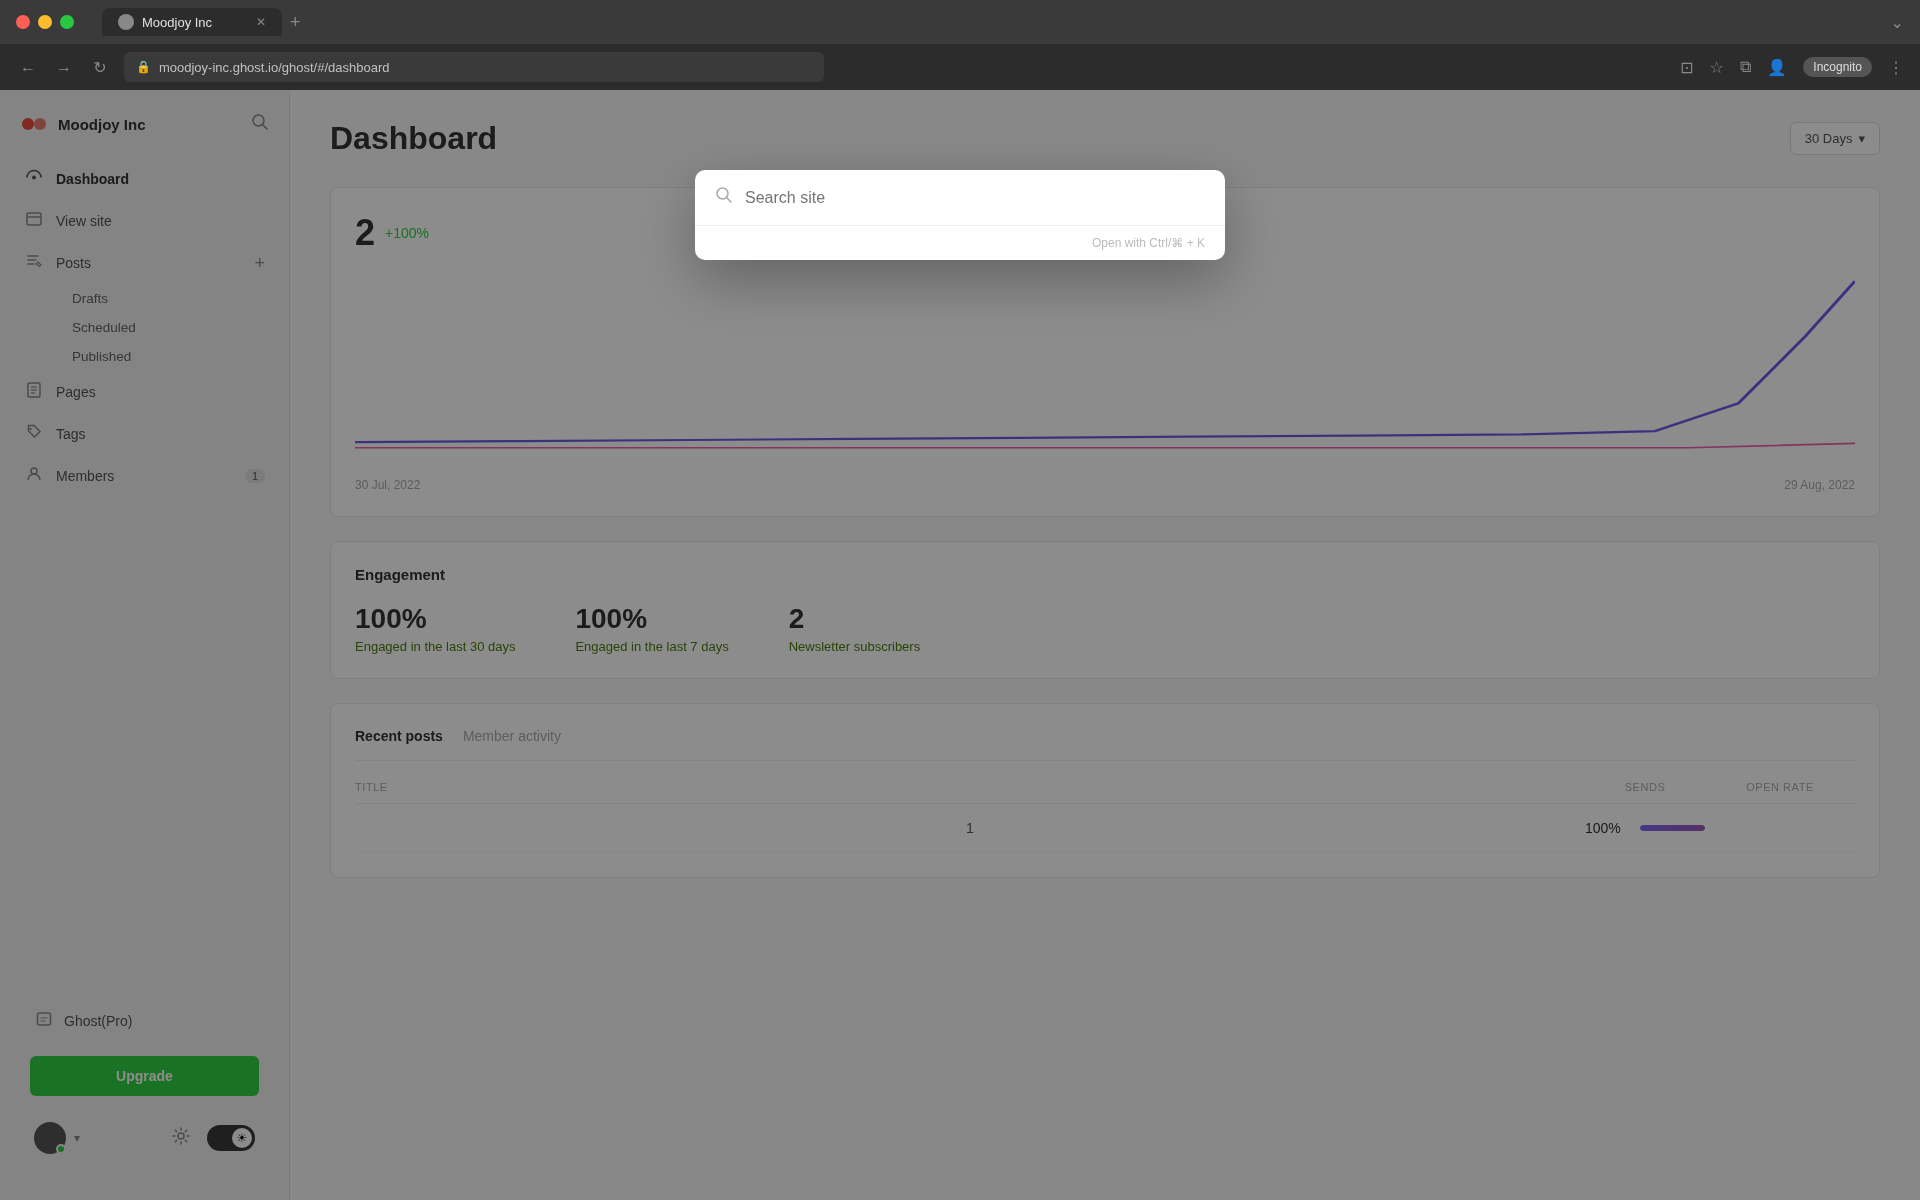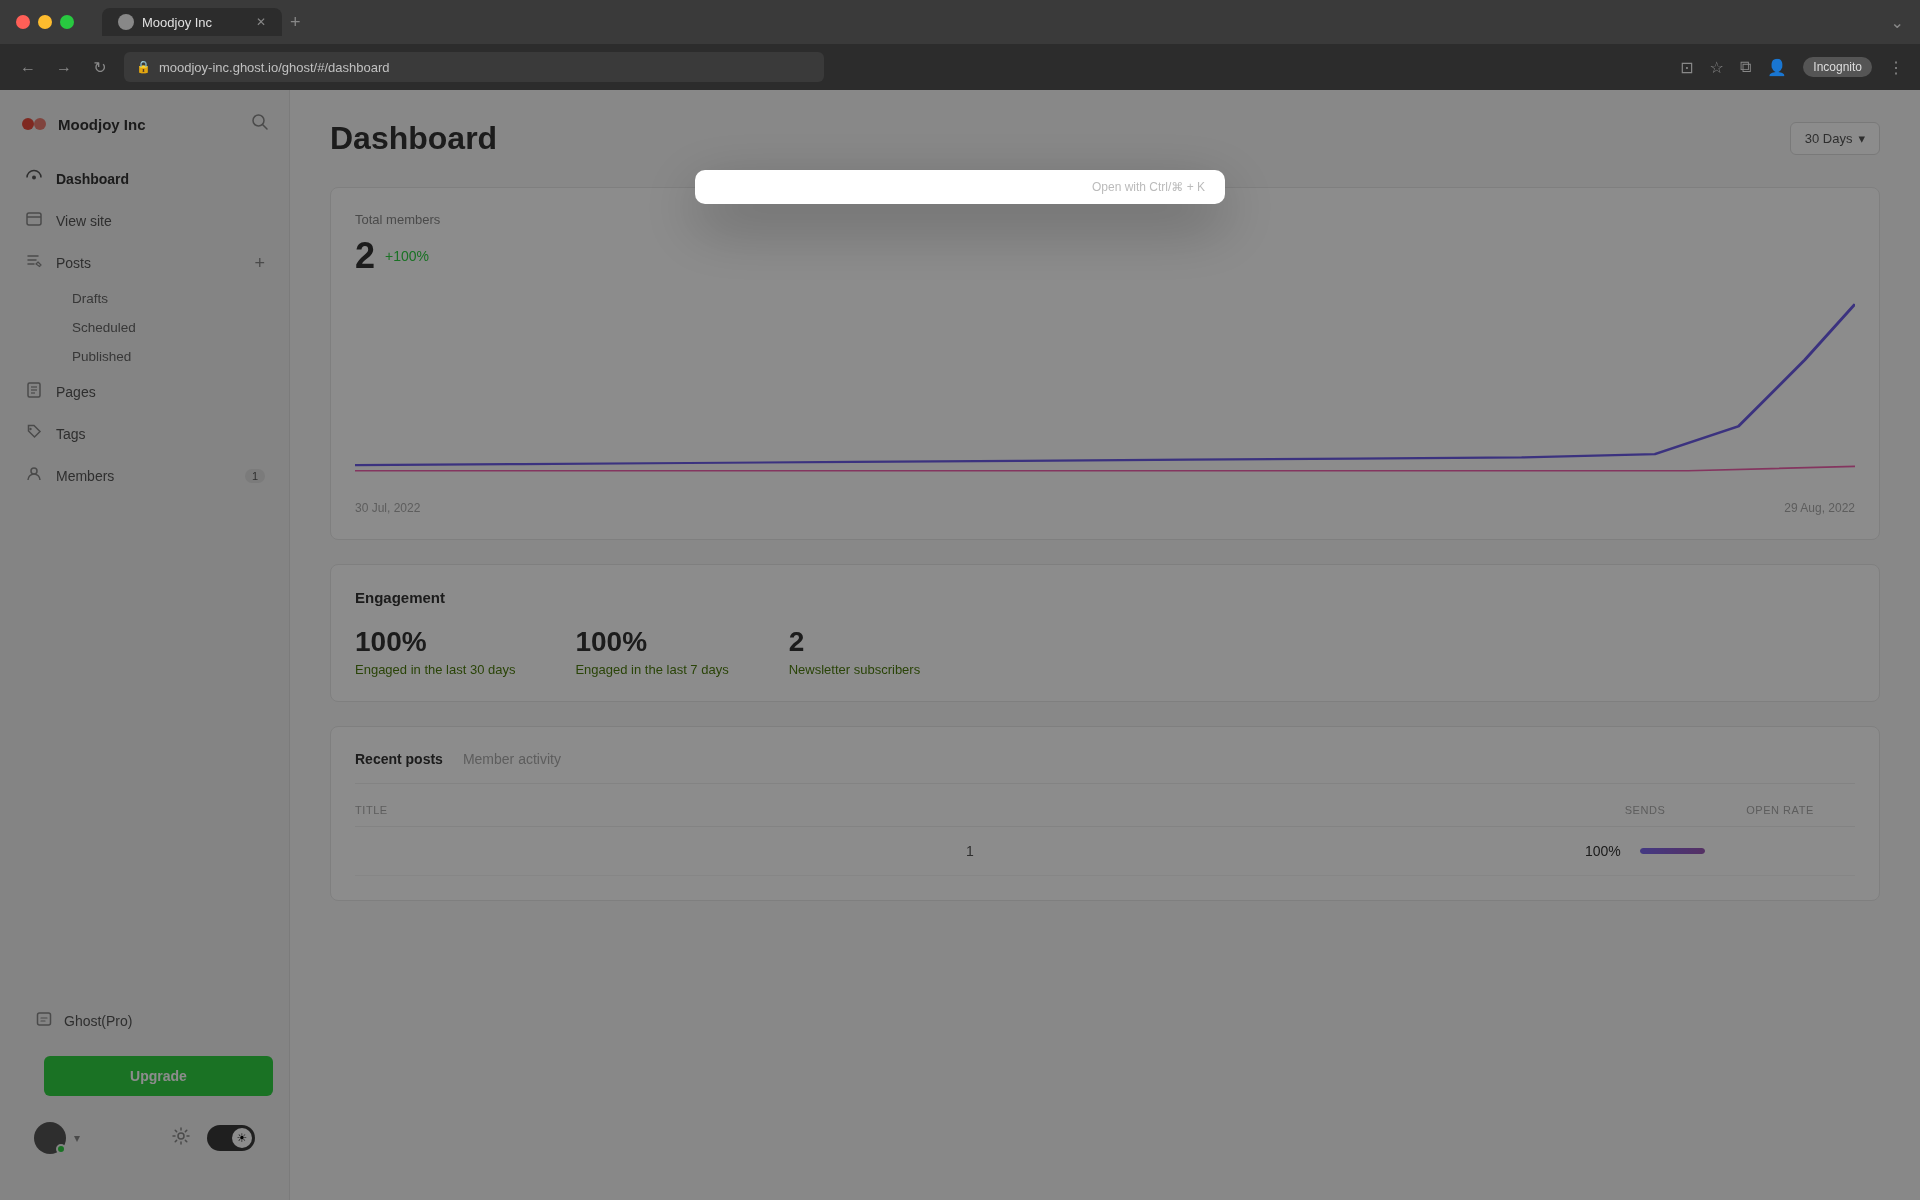--- a/index.html
+++ b/index.html
@@ -241,21 +241,21 @@
     .upgrade-btn {
       background: #30cf43;
       color: white;
       border: none;
       border-radius: 6px;
       padding: 12px 20px;
       font-size: 14px;
       font-weight: 600;
       cursor: pointer;
       width: 100%;
-      margin: 0 24px;
+      margin: 0 10px;
       width: calc(100% - 20px);
     }
     .sidebar-user {
       display: flex;
       align-items: center;
       justify-content: space-between;
       padding: 10px 14px;
     }
     .user-info {
       display: flex;
@@ -728,21 +728,20 @@
 
     <div class="main-header">
       <h1 class="page-title">Dashboard</h1>
       <div class="date-filter">
         <span>30 Days</span>
         <span>▾</span>
       </div>
     </div>
 
     <div class="stats-section">
-      <div class="stat-label">Total members</div>
       <div class="stat-value">
         <span>2</span>
         <span class="stat-change">+100%</span>
       </div>
 
       <div class="chart-container">
         <svg class="chart-svg" viewBox="0 0 900 180" preserveAspectRatio="none">
 
           <polyline points="0,160 800,160 850,158 900,156" fill="none" stroke="#e91e8c" stroke-width="1.5" opacity="0.7"></polyline>
 
@@ -791,15 +790,24 @@
             <div class="open-rate-bar" style="width: 100%;"></div>
           </div>
         </div>
       </div>
     </div>
   </div>
 </div>
 
 <div class="overlay">
   <div class="search-modal">
+    <div class="search-input-wrapper">
+      <span class="search-icon-modal">
+        <svg width="18" height="18" viewBox="0 0 18 18" fill="none">
+            <circle cx="7.5" cy="7.5" r="5.5" stroke="#aaa" stroke-width="1.5"></circle>
+            <line x1="11.5" y1="11.5" x2="16" y2="16" stroke="#aaa" stroke-width="1.5" stroke-linecap="round"></line>
+          </svg>
+      </span>
+      <input type="text" class="search-field" value="" placeholder="Search site" style="">
+    </div>
     <div class="search-hint">Open with Ctrl/⌘ + K</div>
   </div>
 </div>
 
 </body></html>

